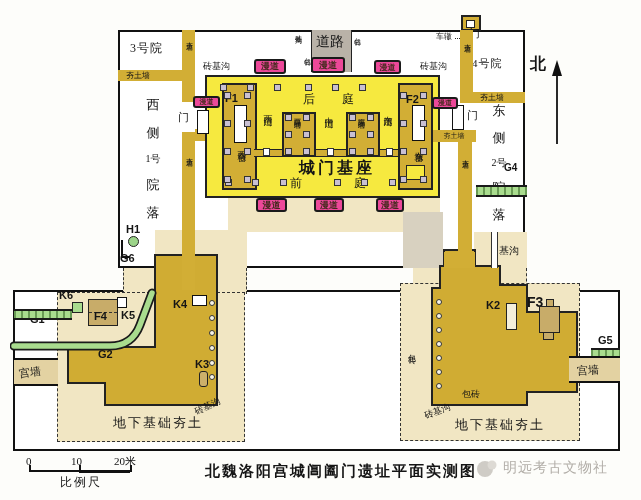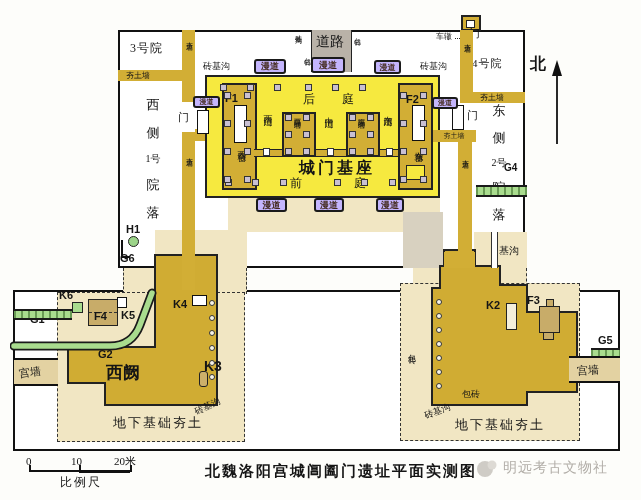--- a/index.html
+++ b/index.html
@@ -8,21 +8,21 @@
   .a{position:absolute;}
   .lb{font-family:"Liberation Serif","DejaVu Serif",serif;color:#151515;white-space:nowrap;line-height:1;}
   .bold{font-family:"Liberation Sans","DejaVu Sans",sans-serif;font-weight:bold;}
   .vt{writing-mode:vertical-rl;text-orientation:upright;letter-spacing:1px;line-height:1;}
   .box{border:2.5px solid #111;box-sizing:border-box;background:#fff;}
   .tan{background:#f1e6c3;}
   .dash{border:1.5px dashed #333;box-sizing:border-box;}
   .mus{background:#d2ae35;}
   .musB{background:#d2ae35;border:2px solid #222;box-sizing:border-box;}
   .plat{background:#f6e93f;border:2px solid #222;box-sizing:border-box;}
-  .pill{background:#c4b5fd;border:2px solid #1a1a1a;border-radius:3px;box-sizing:border-box;
+  .pill{background:#ec4899;border:2px solid #1a1a1a;border-radius:3px;box-sizing:border-box;
         display:flex;align-items:center;justify-content:center;font-weight:600;color:#42291c;}
   .door{background:#fff;border:1.5px solid #111;box-sizing:border-box;}
   .chan{background:#a9dc8e;border-top:2px solid #1a1a1a;border-bottom:2px solid #1a1a1a;box-sizing:border-box;
         background-image:repeating-linear-gradient(90deg,rgba(52,100,36,.55) 0 2px,transparent 2px 7px);}
   .fq{background:#c8ac69;border:1.5px solid #222;box-sizing:border-box;}
   .flexbt{display:flex;justify-content:space-between;}
   .col{display:flex;flex-direction:column;justify-content:space-between;align-items:center;}
 </style>
 </head>
 <body>
@@ -194,33 +194,30 @@
   <svg class="a" style="left:10px;top:280px;" width="150" height="75">
     <path d="M4,66 L100,66 Q122,66 130,45 L142,13" fill="none" stroke="#1a1a1a" stroke-width="9" stroke-linecap="round"></path>
     <path d="M4,66 L100,66 Q122,66 130,45 L142,13" fill="none" stroke="#a9dc8e" stroke-width="5.5" stroke-linecap="round"></path>
   </svg>
   <div class="a lb bold" style="left:98px;top:349px;font-size:11px;">G2</div>
 
   <div class="a" style="left:14px;top:358px;width:44px;height:28px;background:#e3d2a2;border-top:2px solid #111;border-bottom:2px solid #111;box-sizing:border-box;">
     <span class="a lb" style="left:5px;top:7px;font-size:11px;transform:rotate(-8deg);">宫墙</span>
     </div>
 
-  <div class="a flexbt lb" style="left:106px;top:364px;width:92px;font-size:17px;font-weight:600;">
-    <span>西阙</span>
-    </div>
-
-  <div class="a lb bold" style="left:204px;top:359px;font-size:14px;">K3</div>
+
+  <div class="a lb bold" style="left:195px;top:359px;font-size:11px;">K3</div>
   <div class="a" style="left:199px;top:371px;width:9px;height:16px;background:#cdb06a;border:1.5px solid #222;border-radius:3px;box-sizing:border-box;"></div>
 
   <div class="a lb" style="left:113px;top:416px;font-size:13px;letter-spacing:2px;">地下基础夯土</div>
   <div class="a lb" style="left:194px;top:402px;font-size:9px;transform:rotate(-25deg);">砖基沟</div>
 
   <div class="a lb bold" style="left:486px;top:300px;font-size:11px;">K2</div>
   <div class="a" style="left:506px;top:303px;width:11px;height:27px;background:#f4efdc;border:1.5px solid #222;box-sizing:border-box;"></div>
-  <div class="a lb bold" style="left:527px;top:295px;font-size:11px;">F3</div>
+  <div class="a lb bold" style="left:527px;top:295px;font-size:14px;">F3</div>
   <div class="a fq" style="left:546px;top:299px;width:8px;height:8px;"></div>
   <div class="a fq" style="left:539px;top:306px;width:21px;height:27px;"></div>
   <div class="a fq" style="left:543px;top:332px;width:11px;height:8px;"></div>
 
 
   <div class="a lb bold" style="left:598px;top:335px;font-size:11px;">G5</div>
   <div class="a chan" style="left:591px;top:348px;width:29px;height:12px;"></div>
   <div class="a" style="left:569px;top:356px;width:51px;height:27px;background:#e3d2a2;border-top:2px solid #111;border-bottom:2px solid #111;box-sizing:border-box;">
     <span class="a lb" style="left:8px;top:7px;font-size:11px;transform:rotate(-4deg);">宫墙</span>
     </div>

